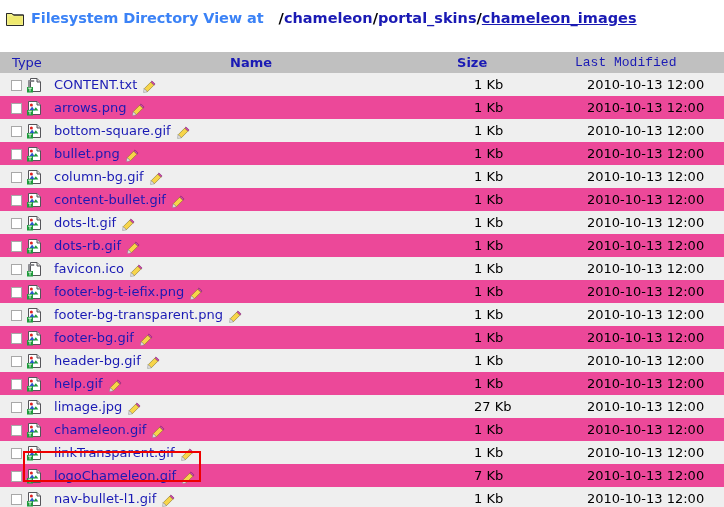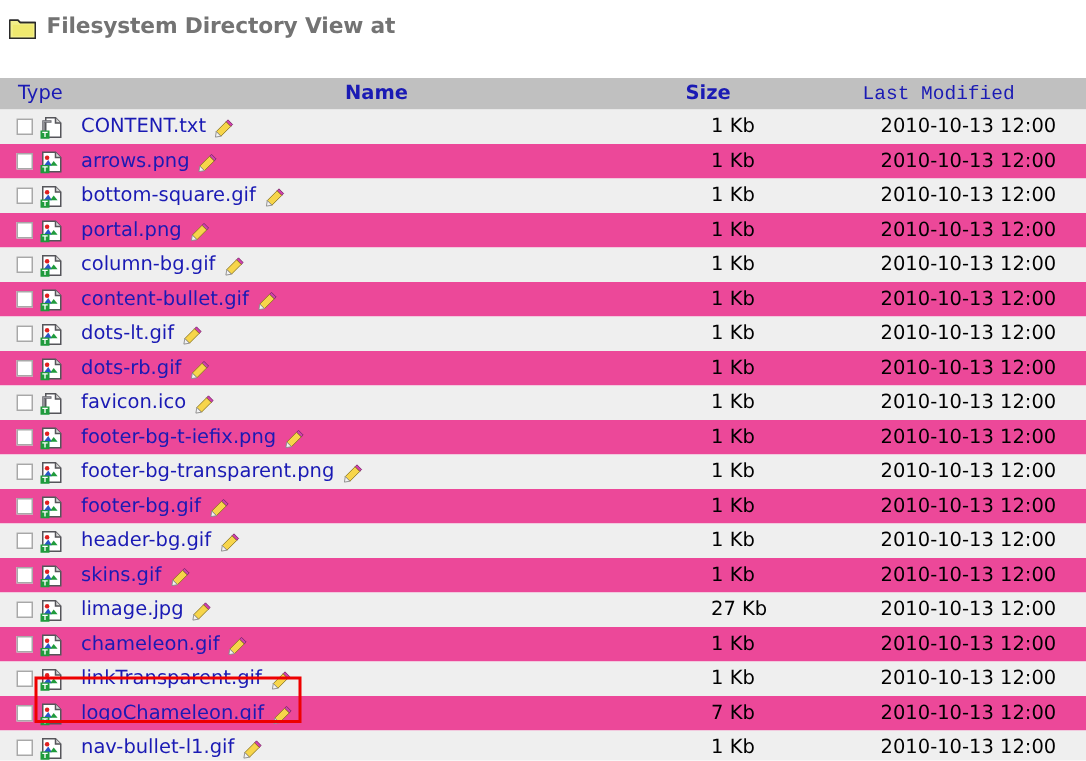--- a/index.html
+++ b/index.html
@@ -17,21 +17,21 @@
     display: flex;
     align-items: center;
     gap: 7px;
     padding: 6px 0 0 6px;
     height: 30px;
   }
   .folder-icon { width: 18px; height: 15px; flex: none; display:block; }
   .header-title {
     font-size: 14.5px;
     font-weight: bold;
-    color: #737373;
+    color: #3b82f6;
     letter-spacing: -0.1px;
     white-space: nowrap;
   }
   .header-path {
     font-size: 14.5px;
     font-weight: bold;
     color: #000000;
     white-space: nowrap;
     margin-left: 8px;
   }
@@ -127,20 +127,21 @@
 
 <div id="page">
 
   <div class="page-header">
     <svg class="folder-icon" viewBox="0 0 18 15">
       <path d="M0.5 2.5 L6 2.5 L7.5 4 L17.5 4 L17.5 14.5 L0.5 14.5 Z" fill="#f2ef8a" stroke="#2a2a2a" stroke-width="1"></path>
       <path d="M2.5 5.5 L16 5.5 L16 13 L2.5 13 Z" fill="#efe96f" stroke="none"></path>
       <path d="M0.5 2.5 L6 2.5 L7.5 4 L17.5 4" fill="none" stroke="#2a2a2a" stroke-width="1"></path>
     </svg>
     <span class="header-title">Filesystem Directory View at</span>
+    <span class="header-path"><span class="sep">/</span><span class="seg">chameleon</span><span class="sep">/</span><span class="seg">portal_skins</span><span class="sep">/</span><span class="cur">chameleon_images</span></span>
   </div>
 
   <table class="listing">
     <colgroup>
       <col class="c-check">
         <col class="c-type">
         <col class="c-name">
         <col class="c-size">
         <col class="c-date">
     </colgroup>
@@ -230,21 +231,21 @@
               <path d="M2.5 1.5 L11 1.5 L14.5 5 L14.5 14.5 L2.5 14.5 Z" fill="#ffffff" stroke="#55555a" stroke-width="1"></path>
               <path d="M11 1.5 L11 5 L14.5 5" fill="#d8d8d8" stroke="#55555a" stroke-width="1"></path>
               <circle cx="5.4" cy="5.1" r="1.5" fill="#e01f1f"></circle>
               <path d="M3.2 10.5 L6.2 6.6 L8.6 10.5 Z" fill="#2b55c8"></path>
               <path d="M7.4 10.5 L9.8 7.3 L12.4 10.5 Z" fill="#1f9b3c"></path>
               <rect x="1" y="10" width="6" height="5.5" fill="#1f9b3c"></rect>
               <path d="M2.2 11.2 h3.6 M4 11.2 v3.2" stroke="#ffffff" stroke-width="0.9"></path>
             </svg>
           </td>
           <td class="cell-name"><span class="name-wrap">
-              <a class="file-link" href="#">portal.png</a>
+              <a class="file-link" href="#">bullet.png</a>
               <span><svg class="pencil-icon" viewBox="0 0 13 13">
                   <path d="M9.0 0.9 L12.1 4.0 L10.8 5.3 L7.7 2.2 Z" fill="#d13fb0" stroke="#7d2a6a" stroke-width="0.6"></path>
                   <path d="M7.7 2.2 L10.8 5.3 L4.3 11.8 L1.2 8.7 Z" fill="#f7d54a" stroke="#8a7520" stroke-width="0.6"></path>
                   <path d="M1.2 8.7 L4.3 11.8 L0.6 12.4 Z" fill="#f2f2f2" stroke="#8a8a8a" stroke-width="0.6"></path>
                 </svg></span>
             </span></td>
           <td class="cell-size">1 Kb</td>
           <td class="cell-date">2010-10-13 12:00</td>
         </tr>
         <tr class="odd">
@@ -468,21 +469,21 @@
               <path d="M2.5 1.5 L11 1.5 L14.5 5 L14.5 14.5 L2.5 14.5 Z" fill="#ffffff" stroke="#55555a" stroke-width="1"></path>
               <path d="M11 1.5 L11 5 L14.5 5" fill="#d8d8d8" stroke="#55555a" stroke-width="1"></path>
               <circle cx="5.4" cy="5.1" r="1.5" fill="#e01f1f"></circle>
               <path d="M3.2 10.5 L6.2 6.6 L8.6 10.5 Z" fill="#2b55c8"></path>
               <path d="M7.4 10.5 L9.8 7.3 L12.4 10.5 Z" fill="#1f9b3c"></path>
               <rect x="1" y="10" width="6" height="5.5" fill="#1f9b3c"></rect>
               <path d="M2.2 11.2 h3.6 M4 11.2 v3.2" stroke="#ffffff" stroke-width="0.9"></path>
             </svg>
           </td>
           <td class="cell-name"><span class="name-wrap">
-              <a class="file-link" href="#">skins.gif</a>
+              <a class="file-link" href="#">help.gif</a>
               <span><svg class="pencil-icon" viewBox="0 0 13 13">
                   <path d="M9.0 0.9 L12.1 4.0 L10.8 5.3 L7.7 2.2 Z" fill="#d13fb0" stroke="#7d2a6a" stroke-width="0.6"></path>
                   <path d="M7.7 2.2 L10.8 5.3 L4.3 11.8 L1.2 8.7 Z" fill="#f7d54a" stroke="#8a7520" stroke-width="0.6"></path>
                   <path d="M1.2 8.7 L4.3 11.8 L0.6 12.4 Z" fill="#f2f2f2" stroke="#8a8a8a" stroke-width="0.6"></path>
                 </svg></span>
             </span></td>
           <td class="cell-size">1 Kb</td>
           <td class="cell-date">2010-10-13 12:00</td>
         </tr>
         <tr class="odd">

